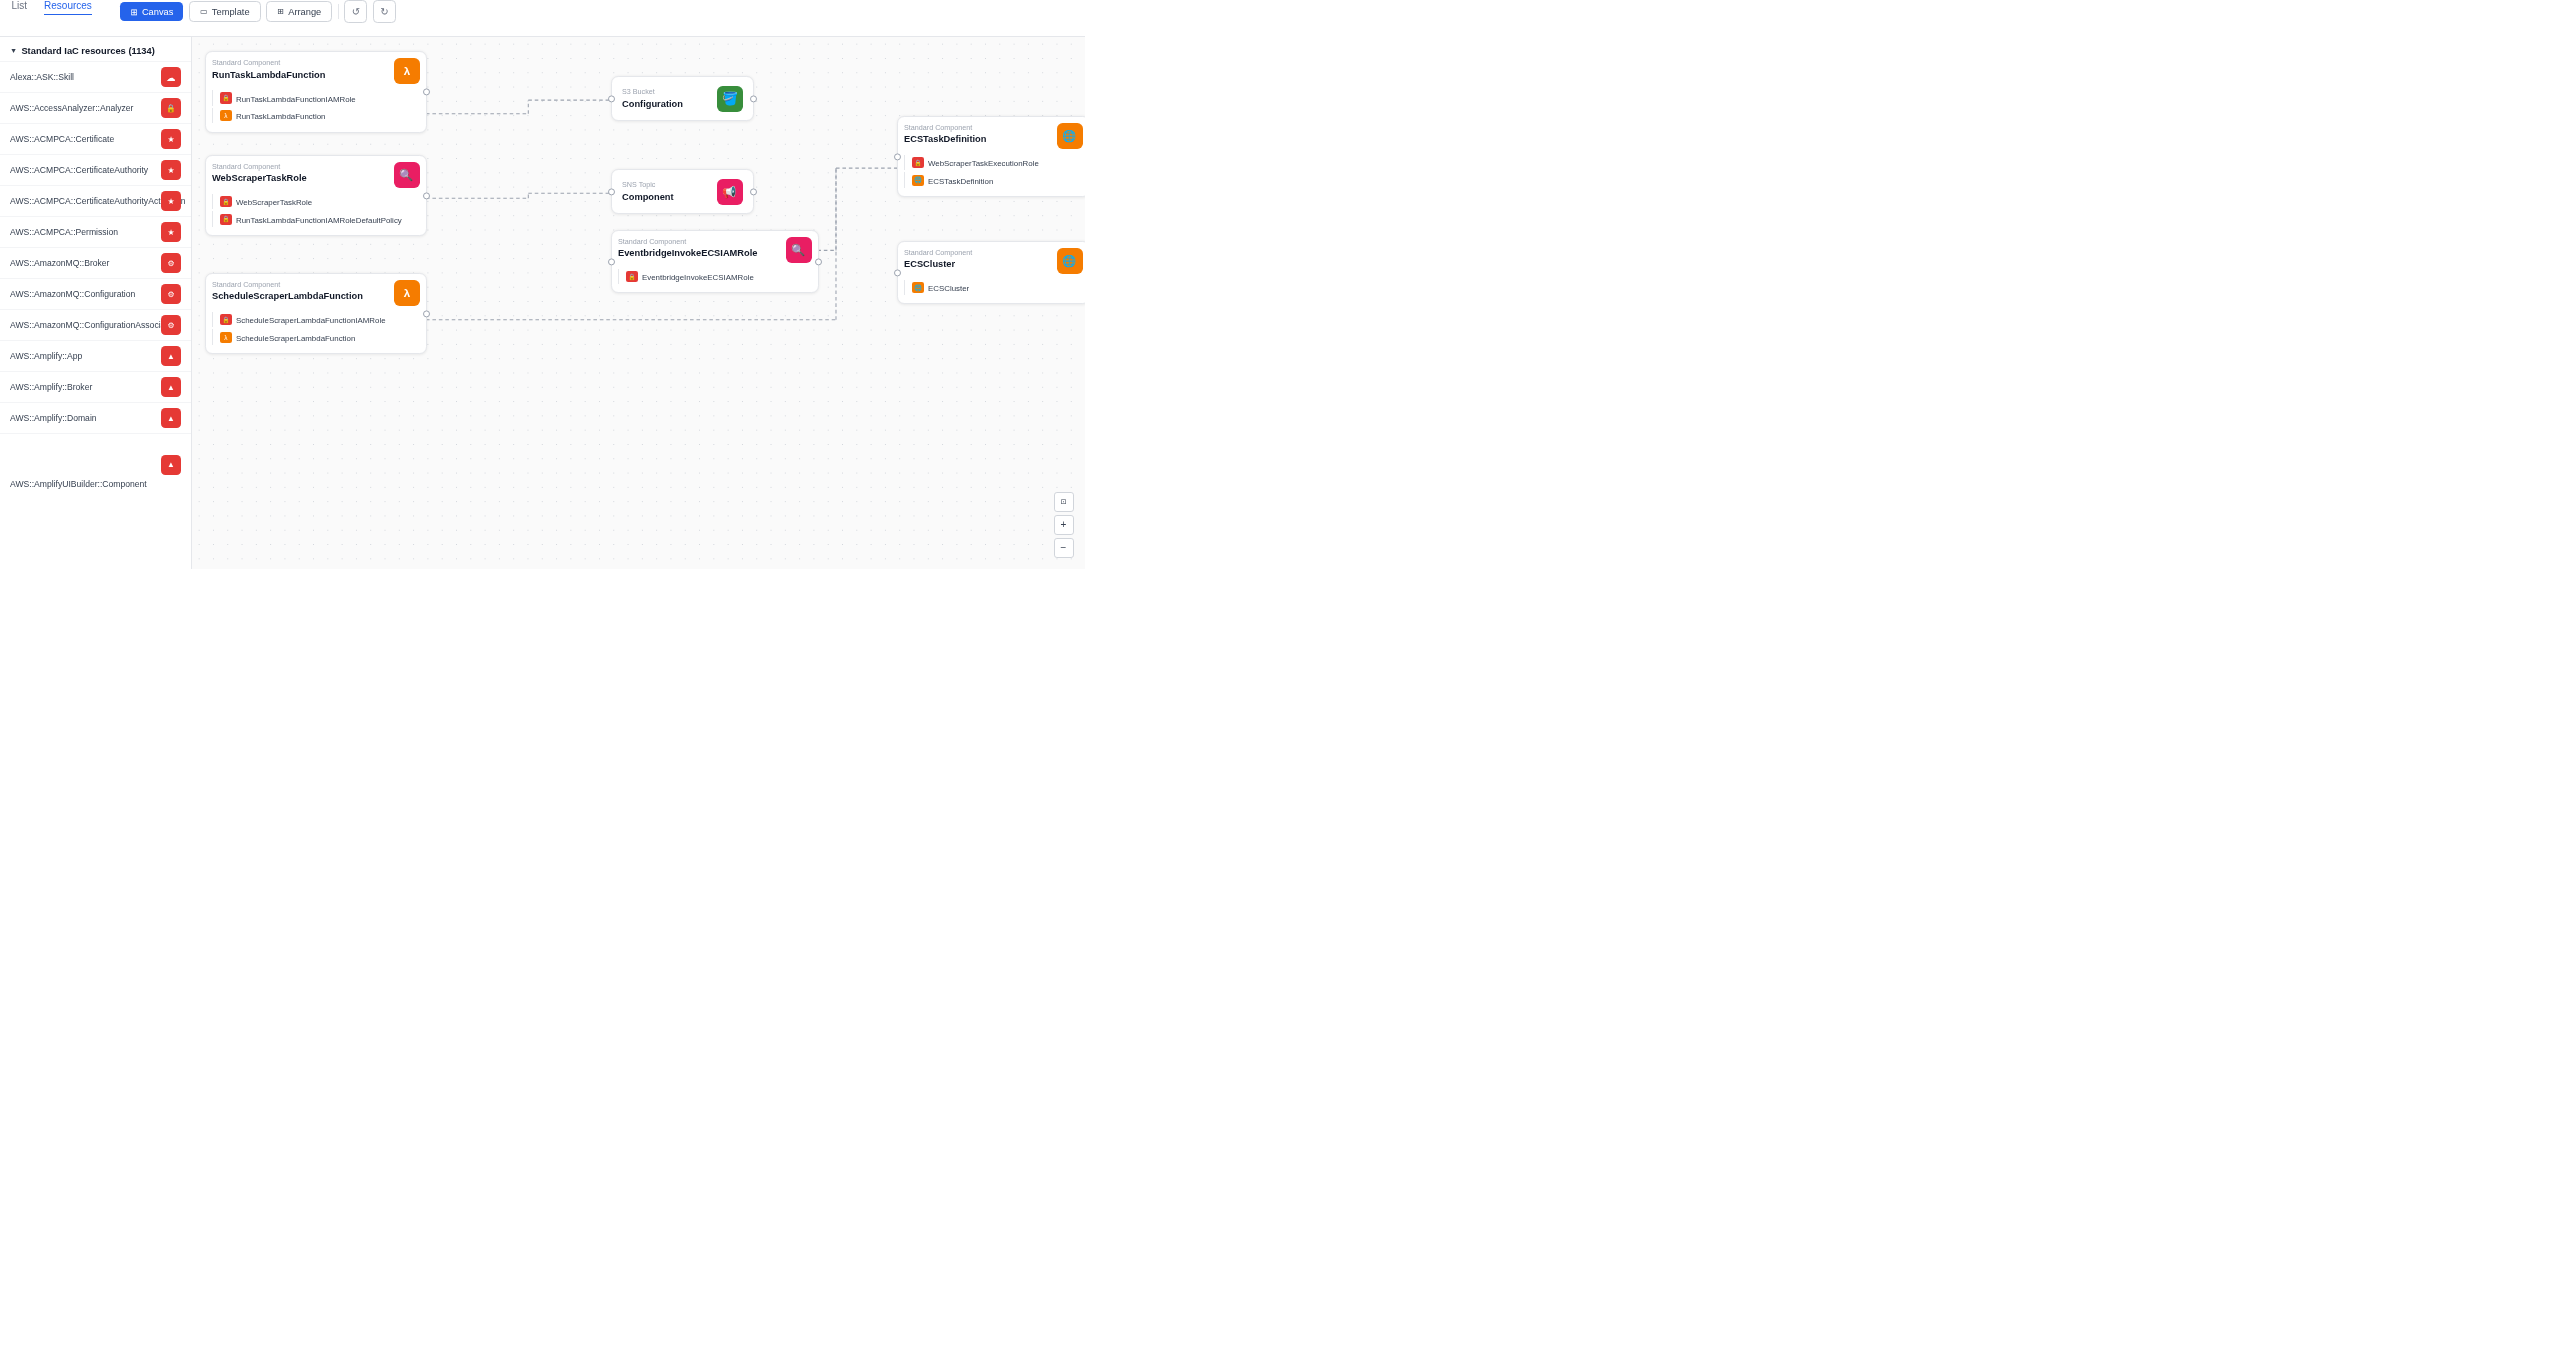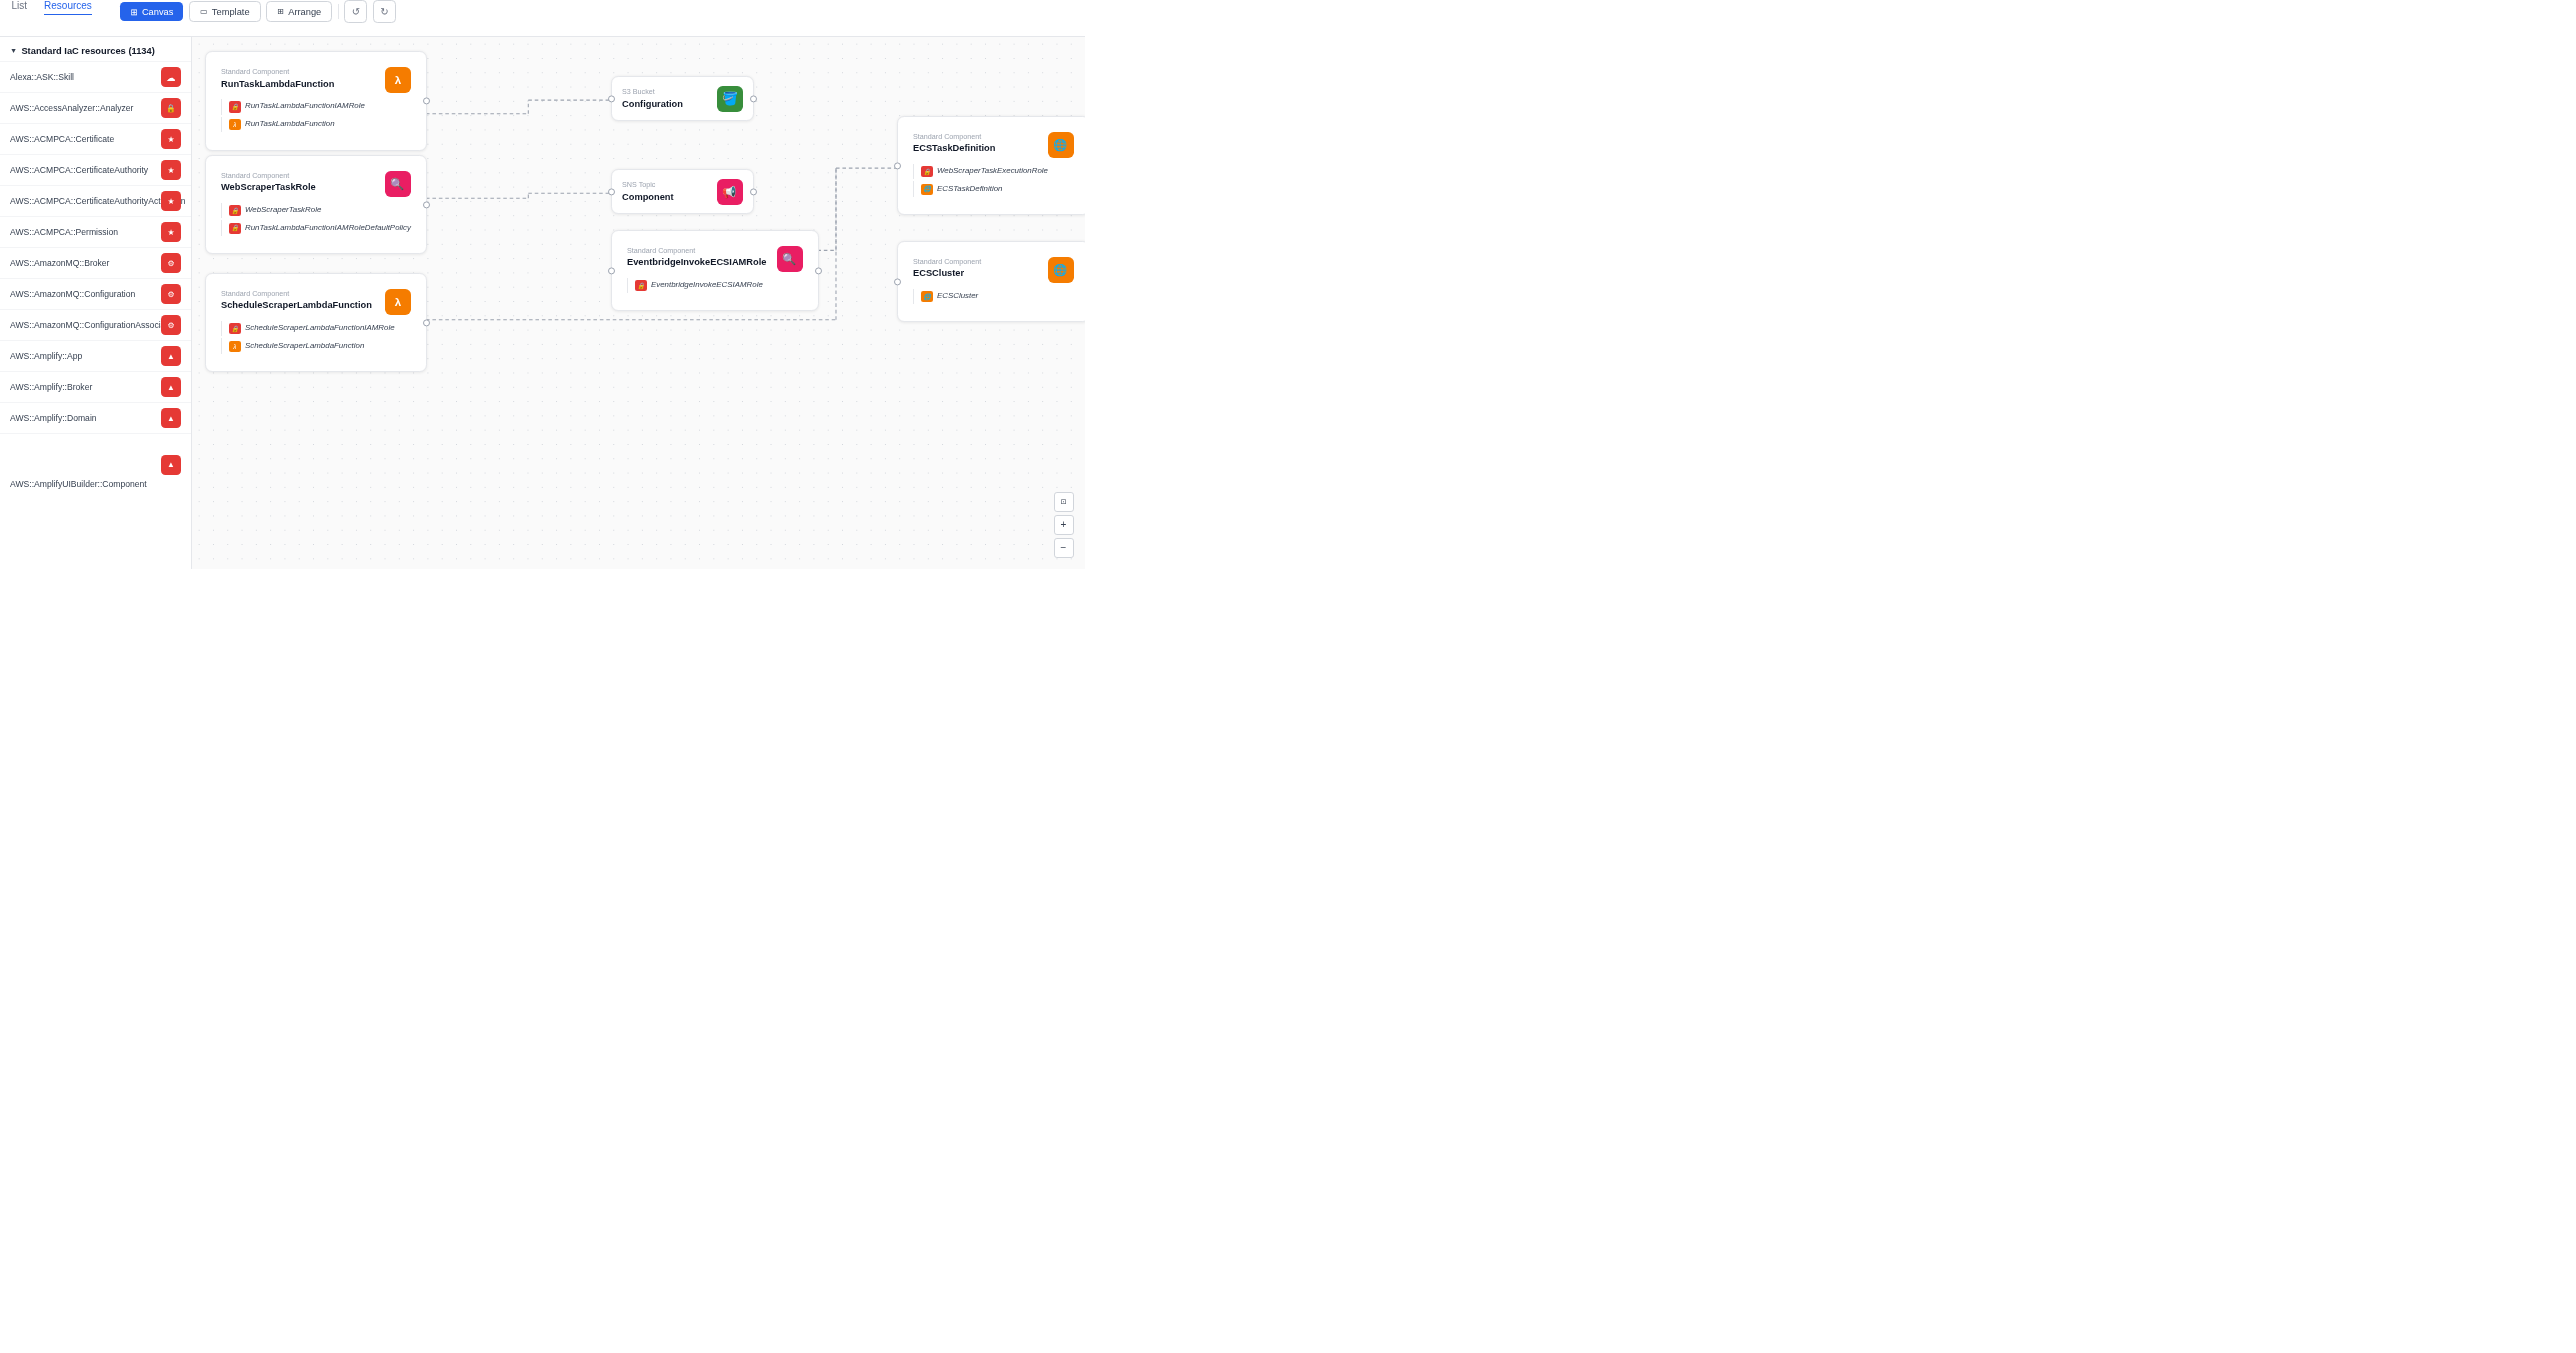--- a/index.html
+++ b/index.html
@@ -133,21 +133,21 @@
       position: relative;
       overflow: hidden;
     }
 
     
     .node {
       position: absolute;
       background: #fff;
       border: 1.1px solid #e5e7eb;
       border-radius: 7.2px;
-      padding: 15px;
+      padding: 6px;
       min-width: 150px;
       box-shadow: 0 0.7px 2.9px rgba(0,0,0,0.07);
     }
     .node-header {
       display: flex;
       align-items: flex-start;
       justify-content: space-between;
       margin-bottom: 5.7px;
     }
     .node-label {
@@ -167,28 +167,27 @@
       height: 26px;
       border-radius: 5.7px;
       display: flex;
       align-items: center;
       justify-content: center;
       font-size: 13px;
       flex-shrink: 0;
     }
     .node-resource {
       display: flex;
-      align-items: flex-start;
+      align-items: flex-end;
       gap: 4.3px;
       padding: 2.1px 0 2.1px 7.2px;
       border-left: 1.4px solid #e5e7eb;
       margin: 2.1px 0;
       font-size: 7.9px;
       color: #374151;
-      font-style: italic;
     }
     .node-resource-icon {
       width: 11.5px;
       height: 11.5px;
       border-radius: 2.1px;
       display: flex;
       align-items: center;
       justify-content: center;
       font-size: 6.4px;
     }

